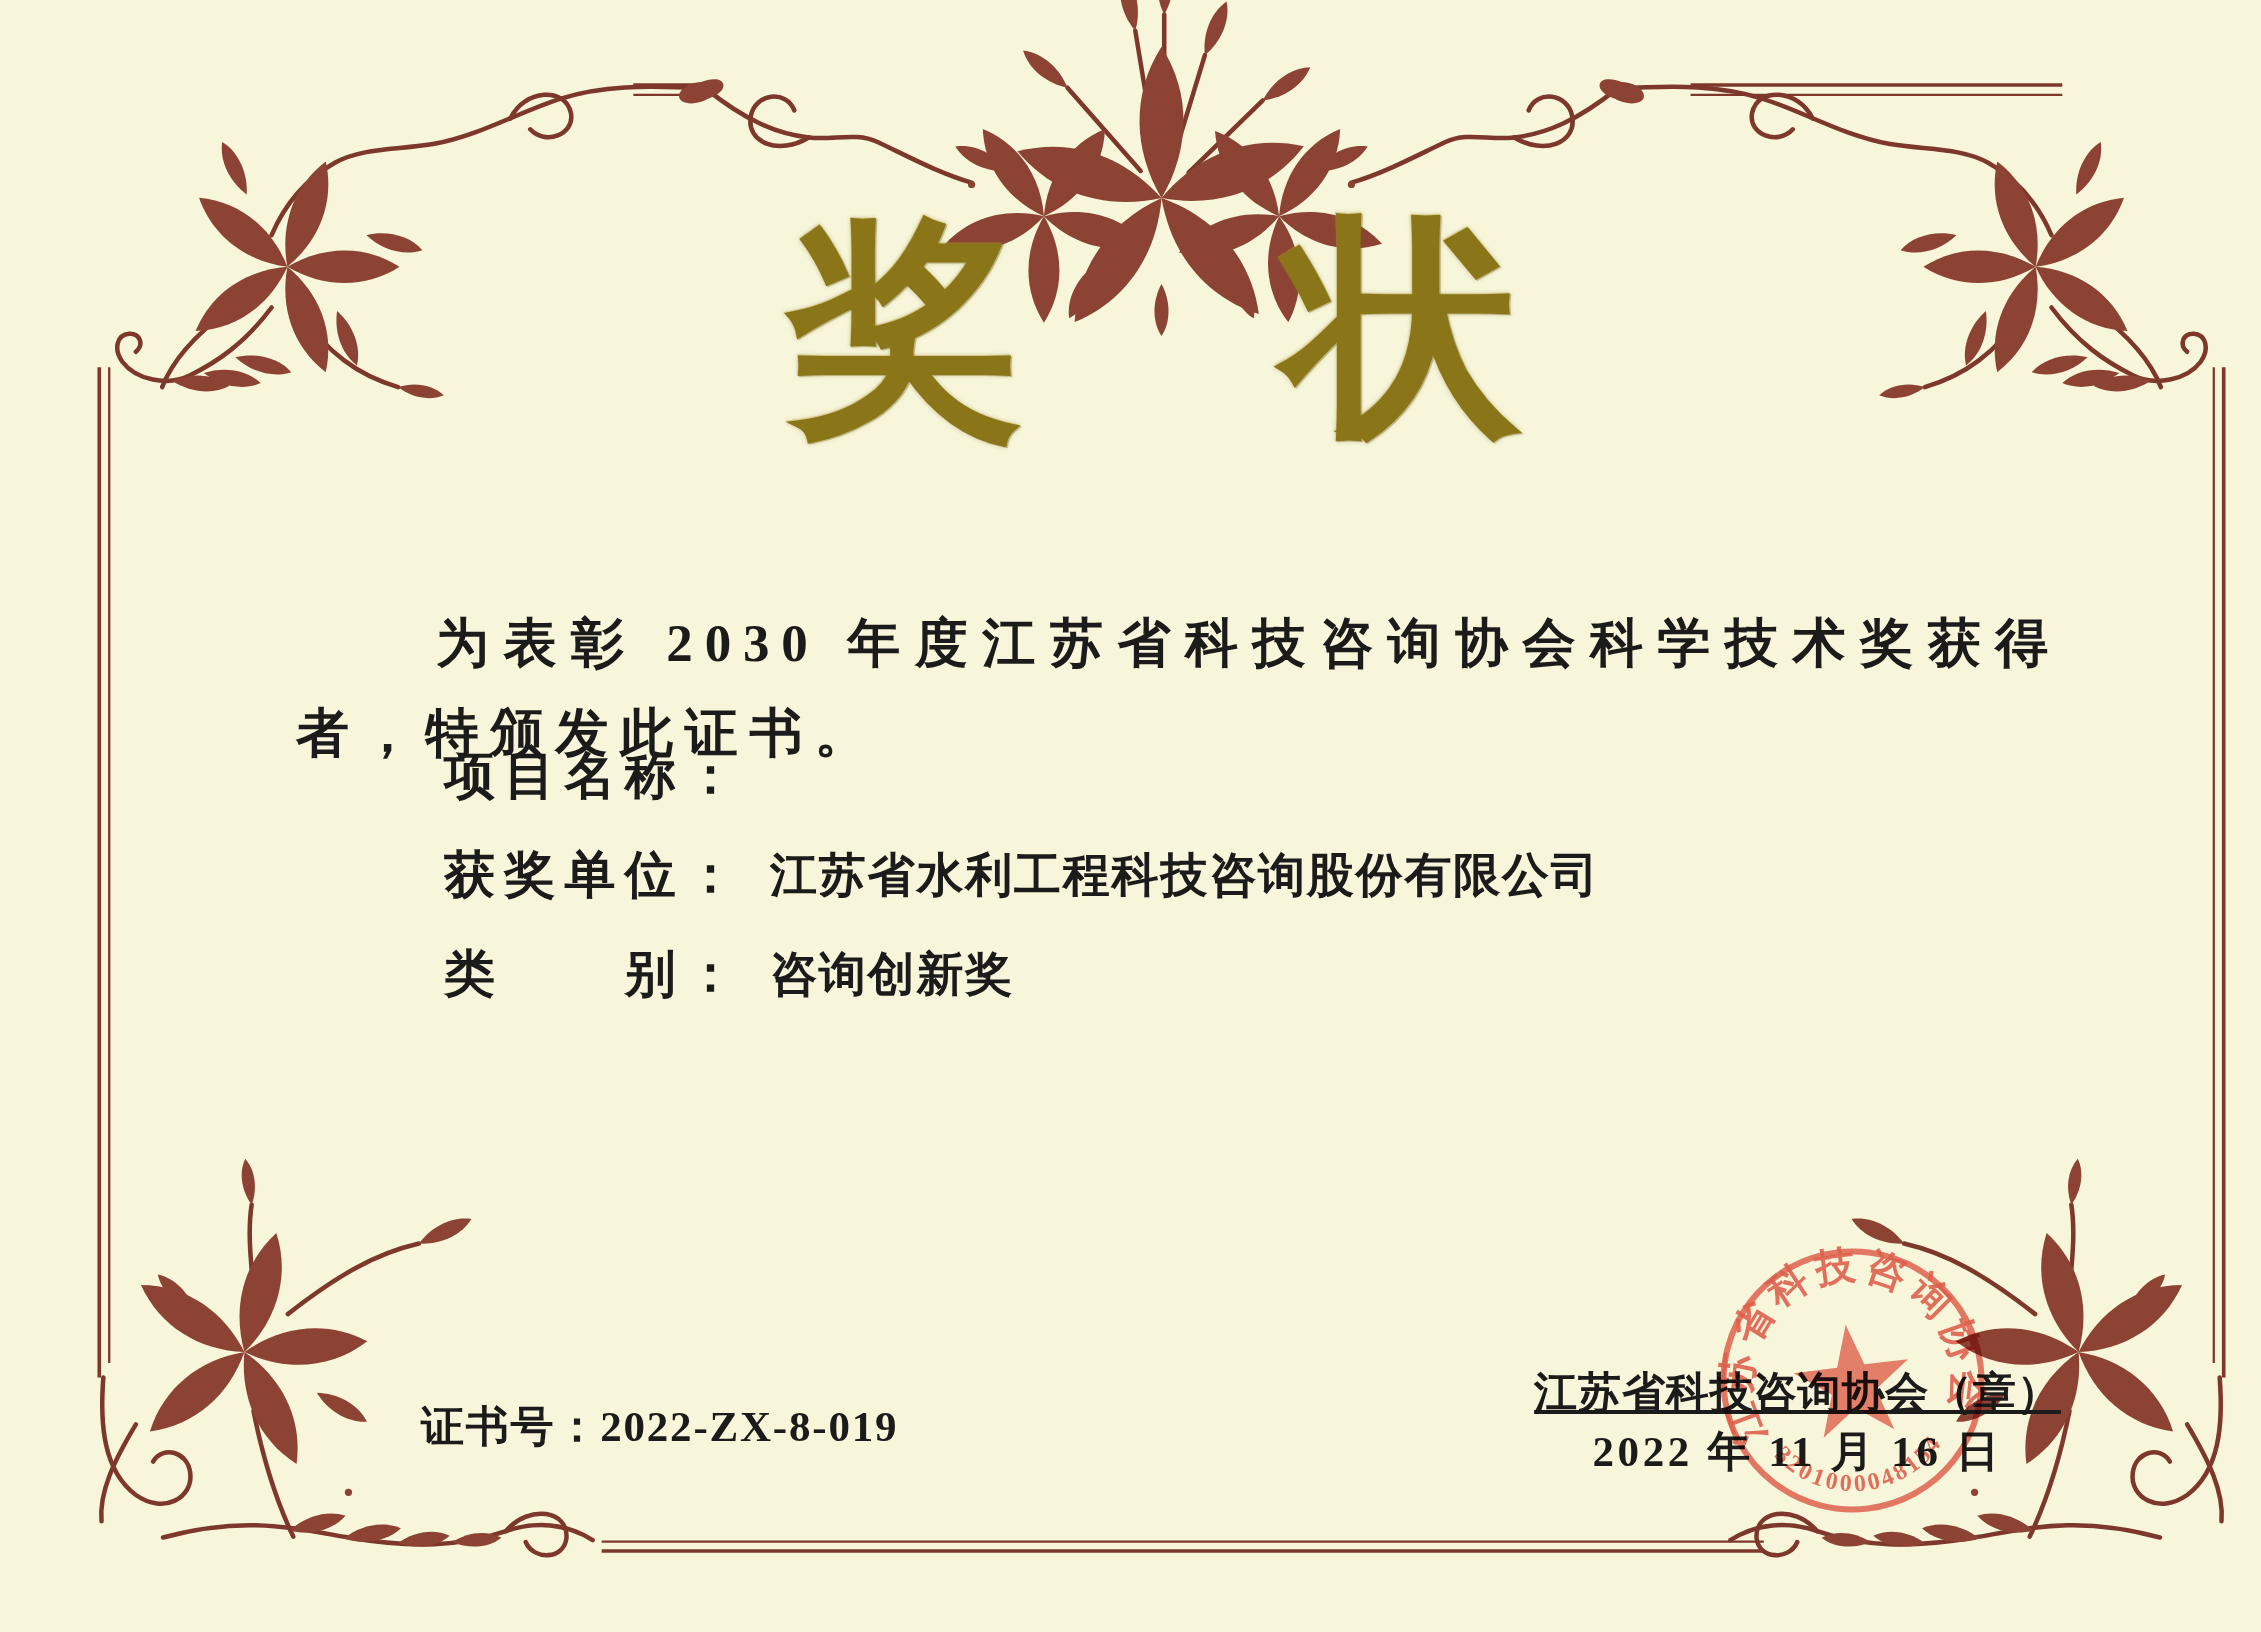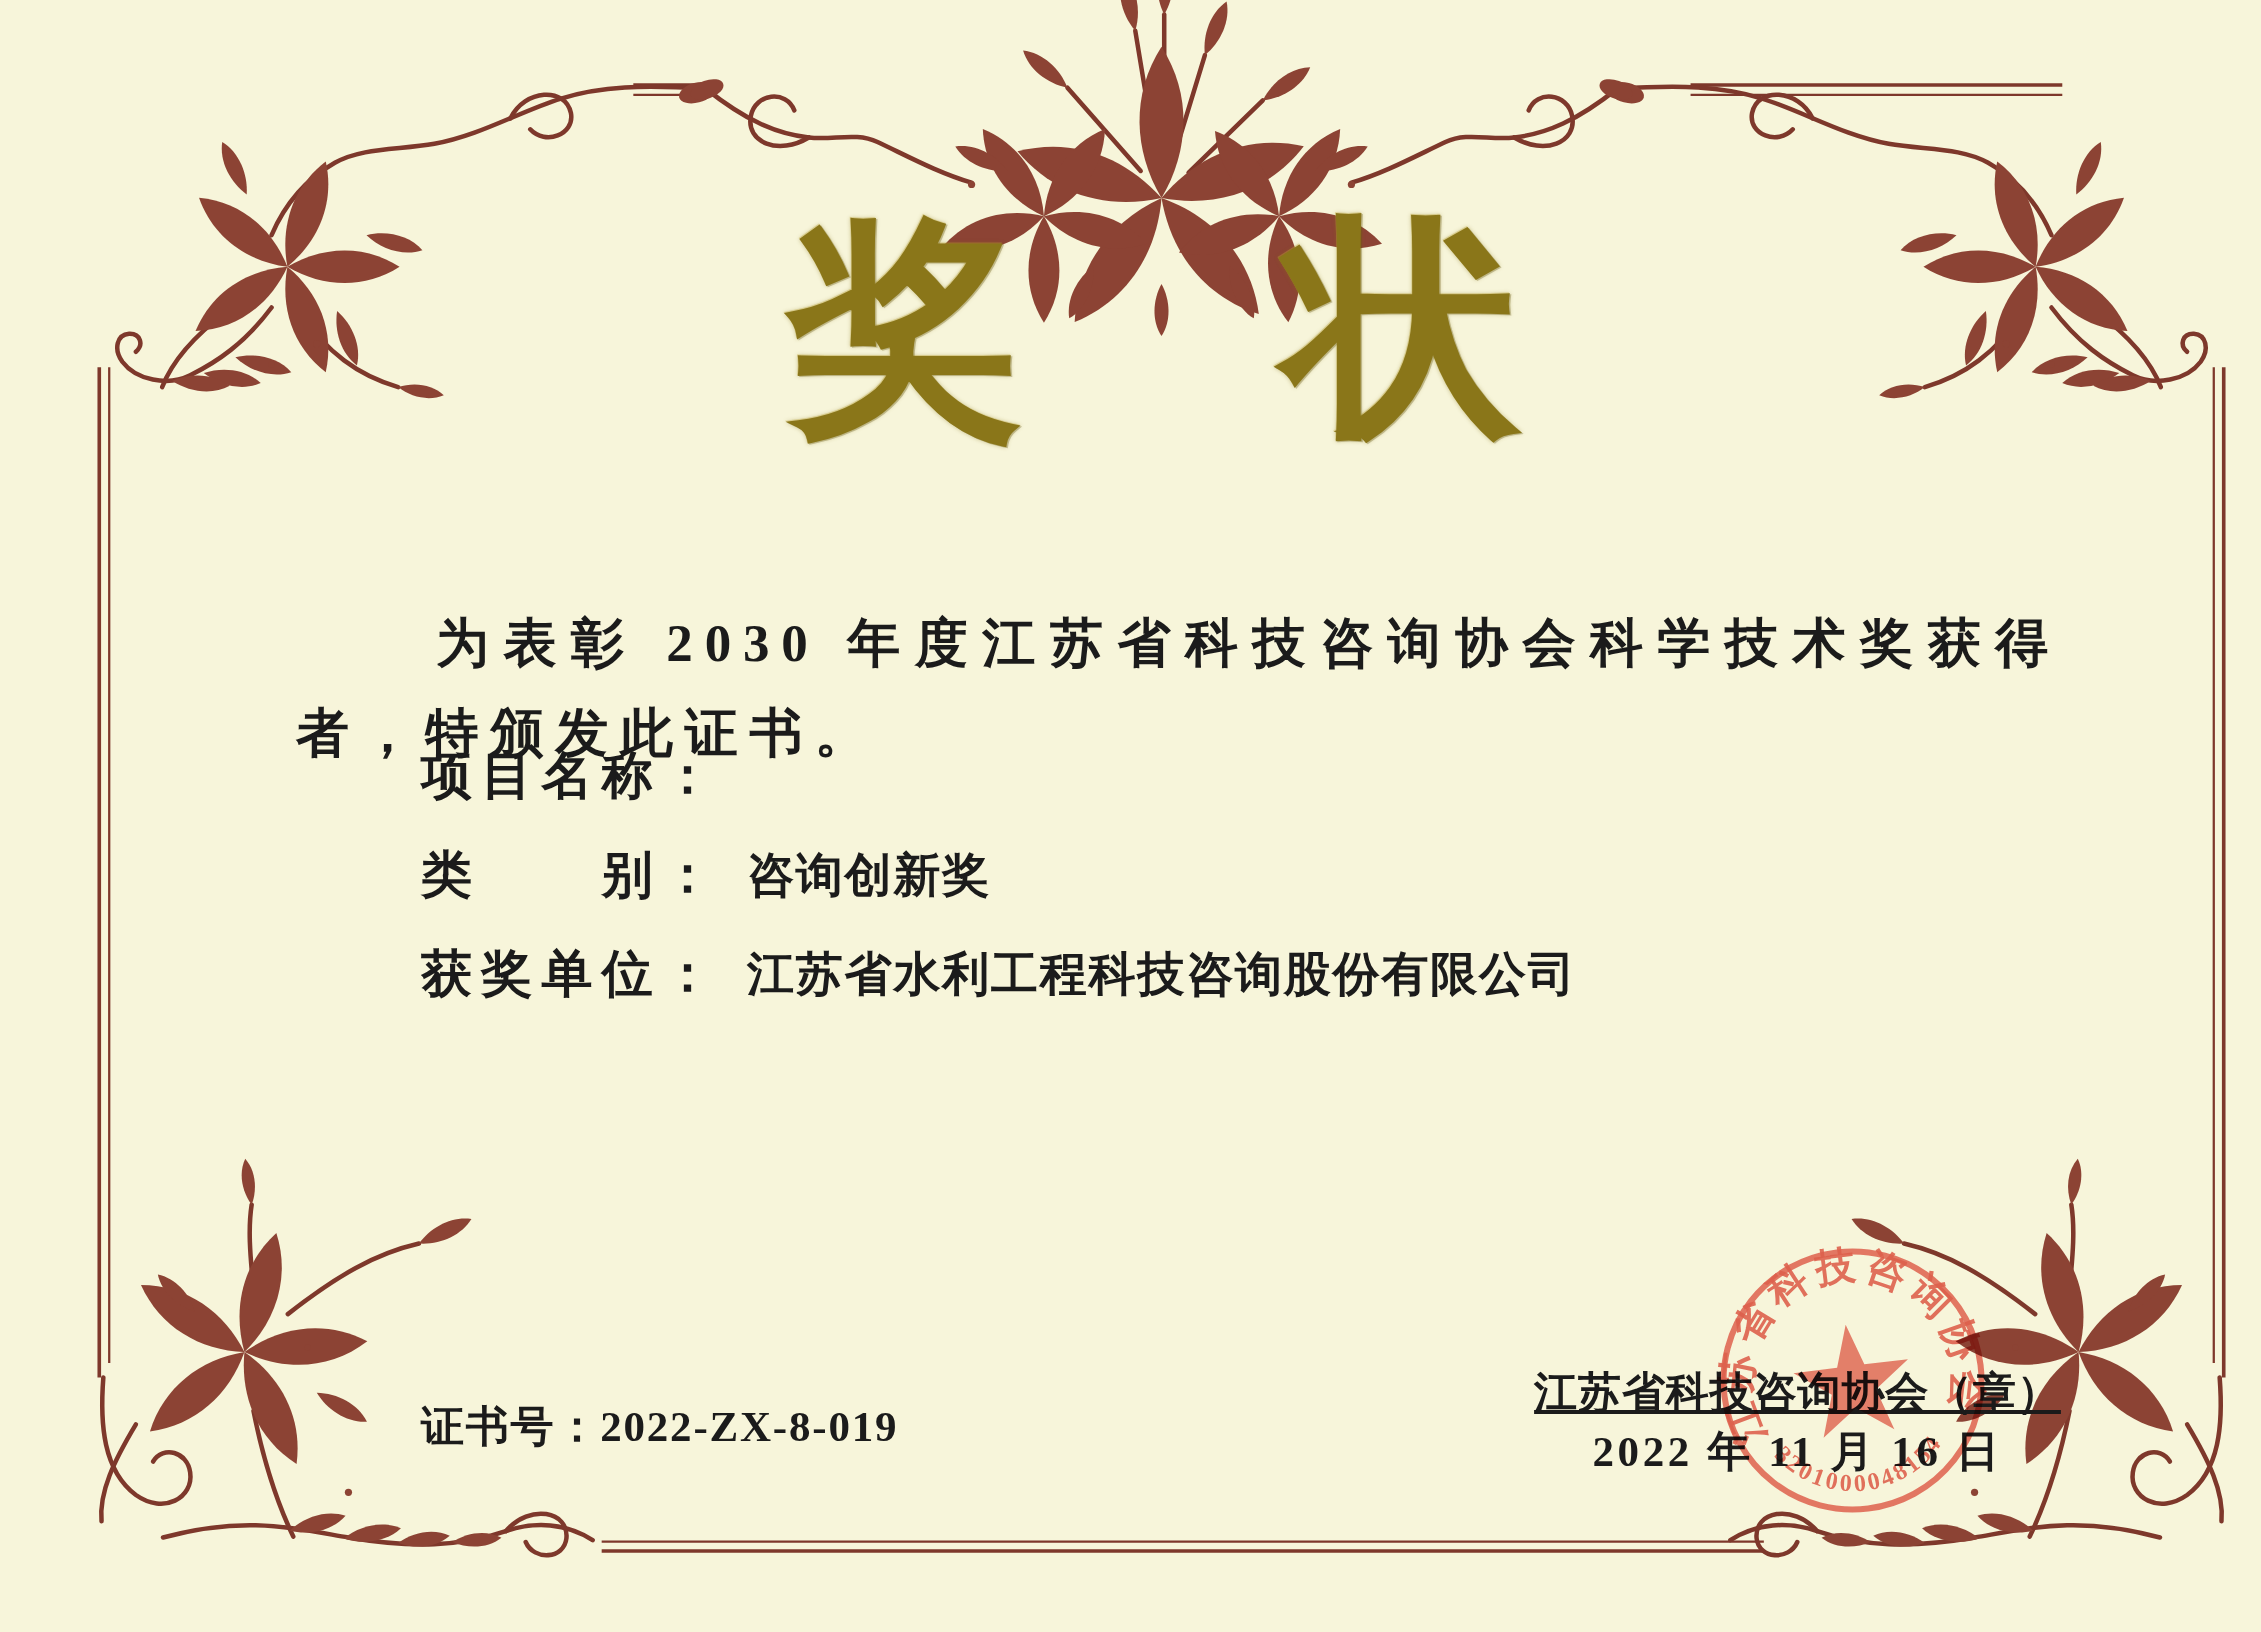--- a/index.html
+++ b/index.html
@@ -21,21 +21,21 @@
     color:#8a7619;
     text-shadow:0 0 4.5px rgba(138,118,25,.45), 1.4px 1.4px 0 rgba(92,78,12,.30), -0.9px -0.9px 0 rgba(205,180,70,.35);
     letter-spacing:13.6px;
   }
   .para{
     position:absolute;left:296px;top:545px;width:1764px;z-index:2;
     font-size:53px;line-height:90px;letter-spacing:11.8px;
     font-weight:600;text-indent:140px;text-align:justify;
   }
   .fields{position:absolute;left:421px;top:727px;width:1673px;z-index:2;}
-  .field-row{height:99px;display:flex;align-items:center;}
+  .field-row{height:99px;display:flex;align-items:center;margin-left:23px;}
   .flabel{
     display:inline-block;width:292px;margin-right:34px;flex:0 0 292px;
     font-size:51px;font-weight:700;
     text-align:justify;text-align-last:justify;
   }
   .fvalue{font-size:47px;font-weight:700;letter-spacing:1.8px;white-space:nowrap;}
 
   .certno{
     position:absolute;left:421px;top:1400px;z-index:2;
     font-size:43px;line-height:54px;font-weight:600;letter-spacing:1.8px;
@@ -181,26 +181,26 @@
 
 <div class="title">奖　状</div>
 
 <p class="para">为表彰 2030 年度江苏省科技咨询协会科学技术奖获得者，特颁发此证书。</p>
 
 <div class="fields">
   <div class="field-row">
     <span class="flabel">项目名称：</span>
   </div>
   <div class="field-row">
+    <span class="flabel">获奖单位：</span>
+    <span class="fvalue">江苏省水利工程科技咨询股份有限公司</span>
+  </div>
+  <div class="field-row">
     <span class="flabel">类　　别：</span>
     <span class="fvalue">咨询创新奖</span>
-  </div>
-  <div class="field-row">
-    <span class="flabel">获奖单位：</span>
-    <span class="fvalue">江苏省水利工程科技咨询股份有限公司</span>
   </div>
 </div>
 
 <div class="certno">
   <span>证书号：</span><span>2022-ZX-8-019</span>
 </div>
 
 <div class="sign">
   <div class="issuer">江苏省科技咨询协会（章）</div>
   <div class="date">2022 年 11 月 16 日</div>

